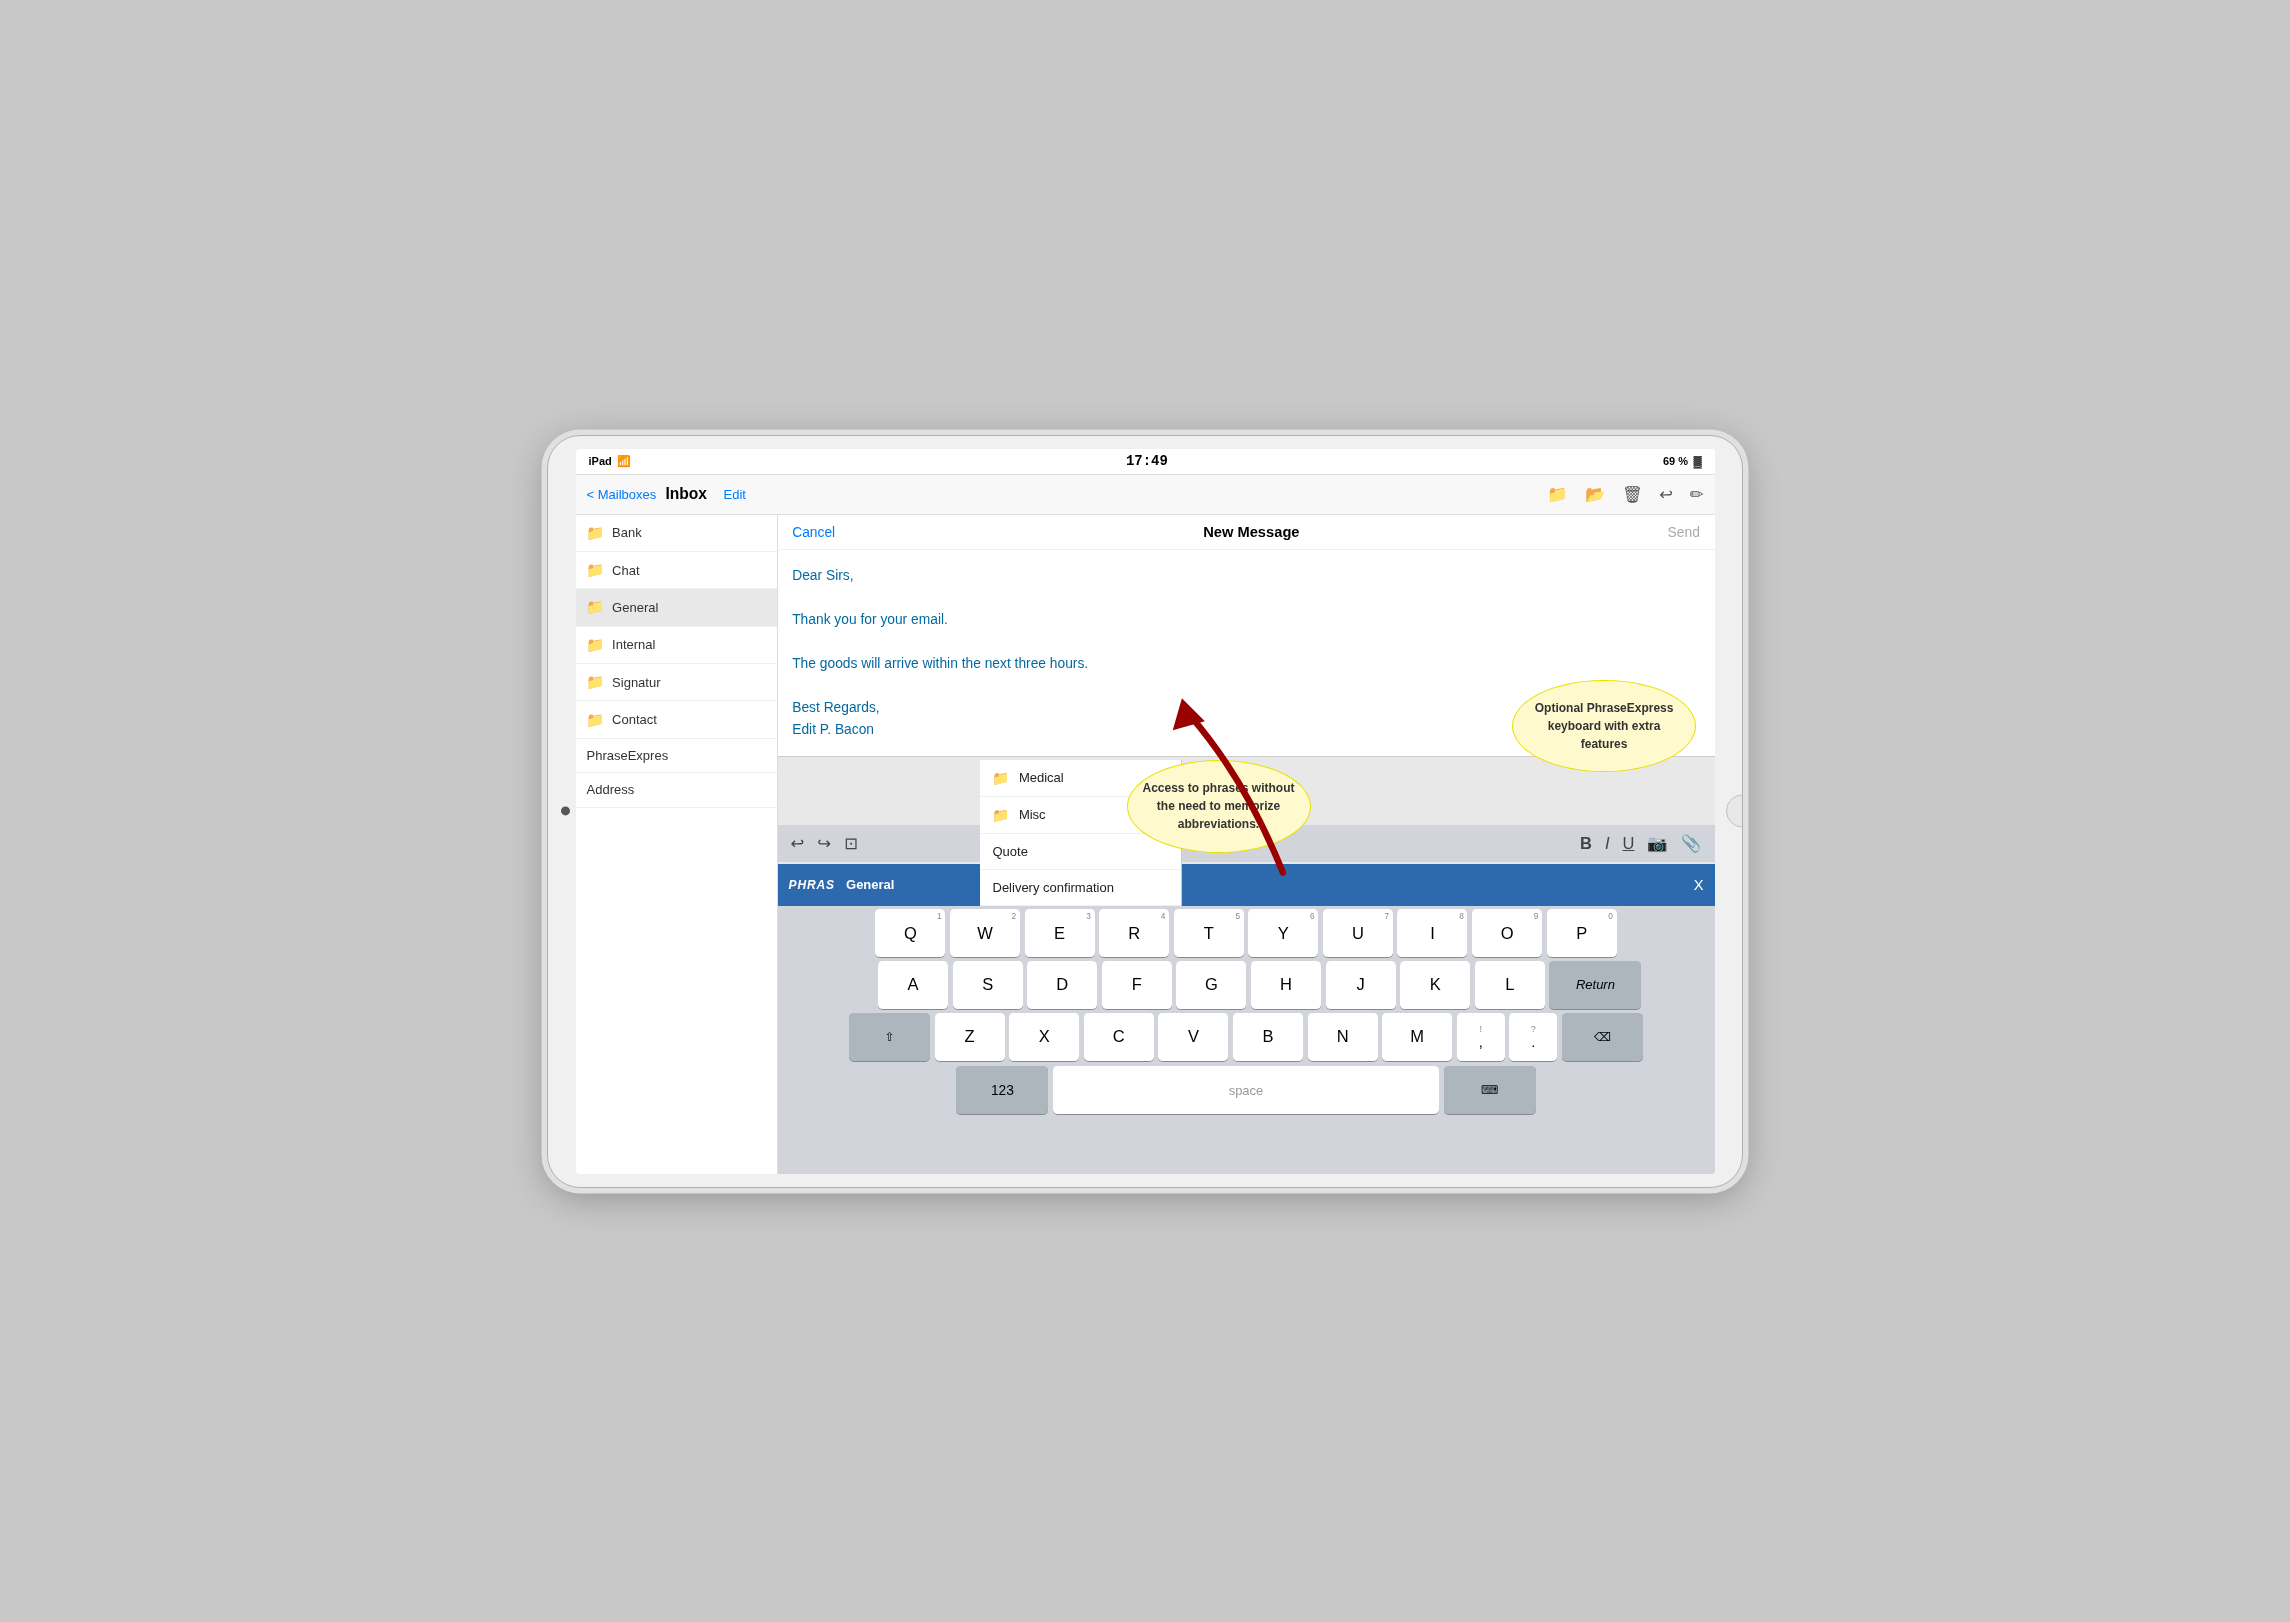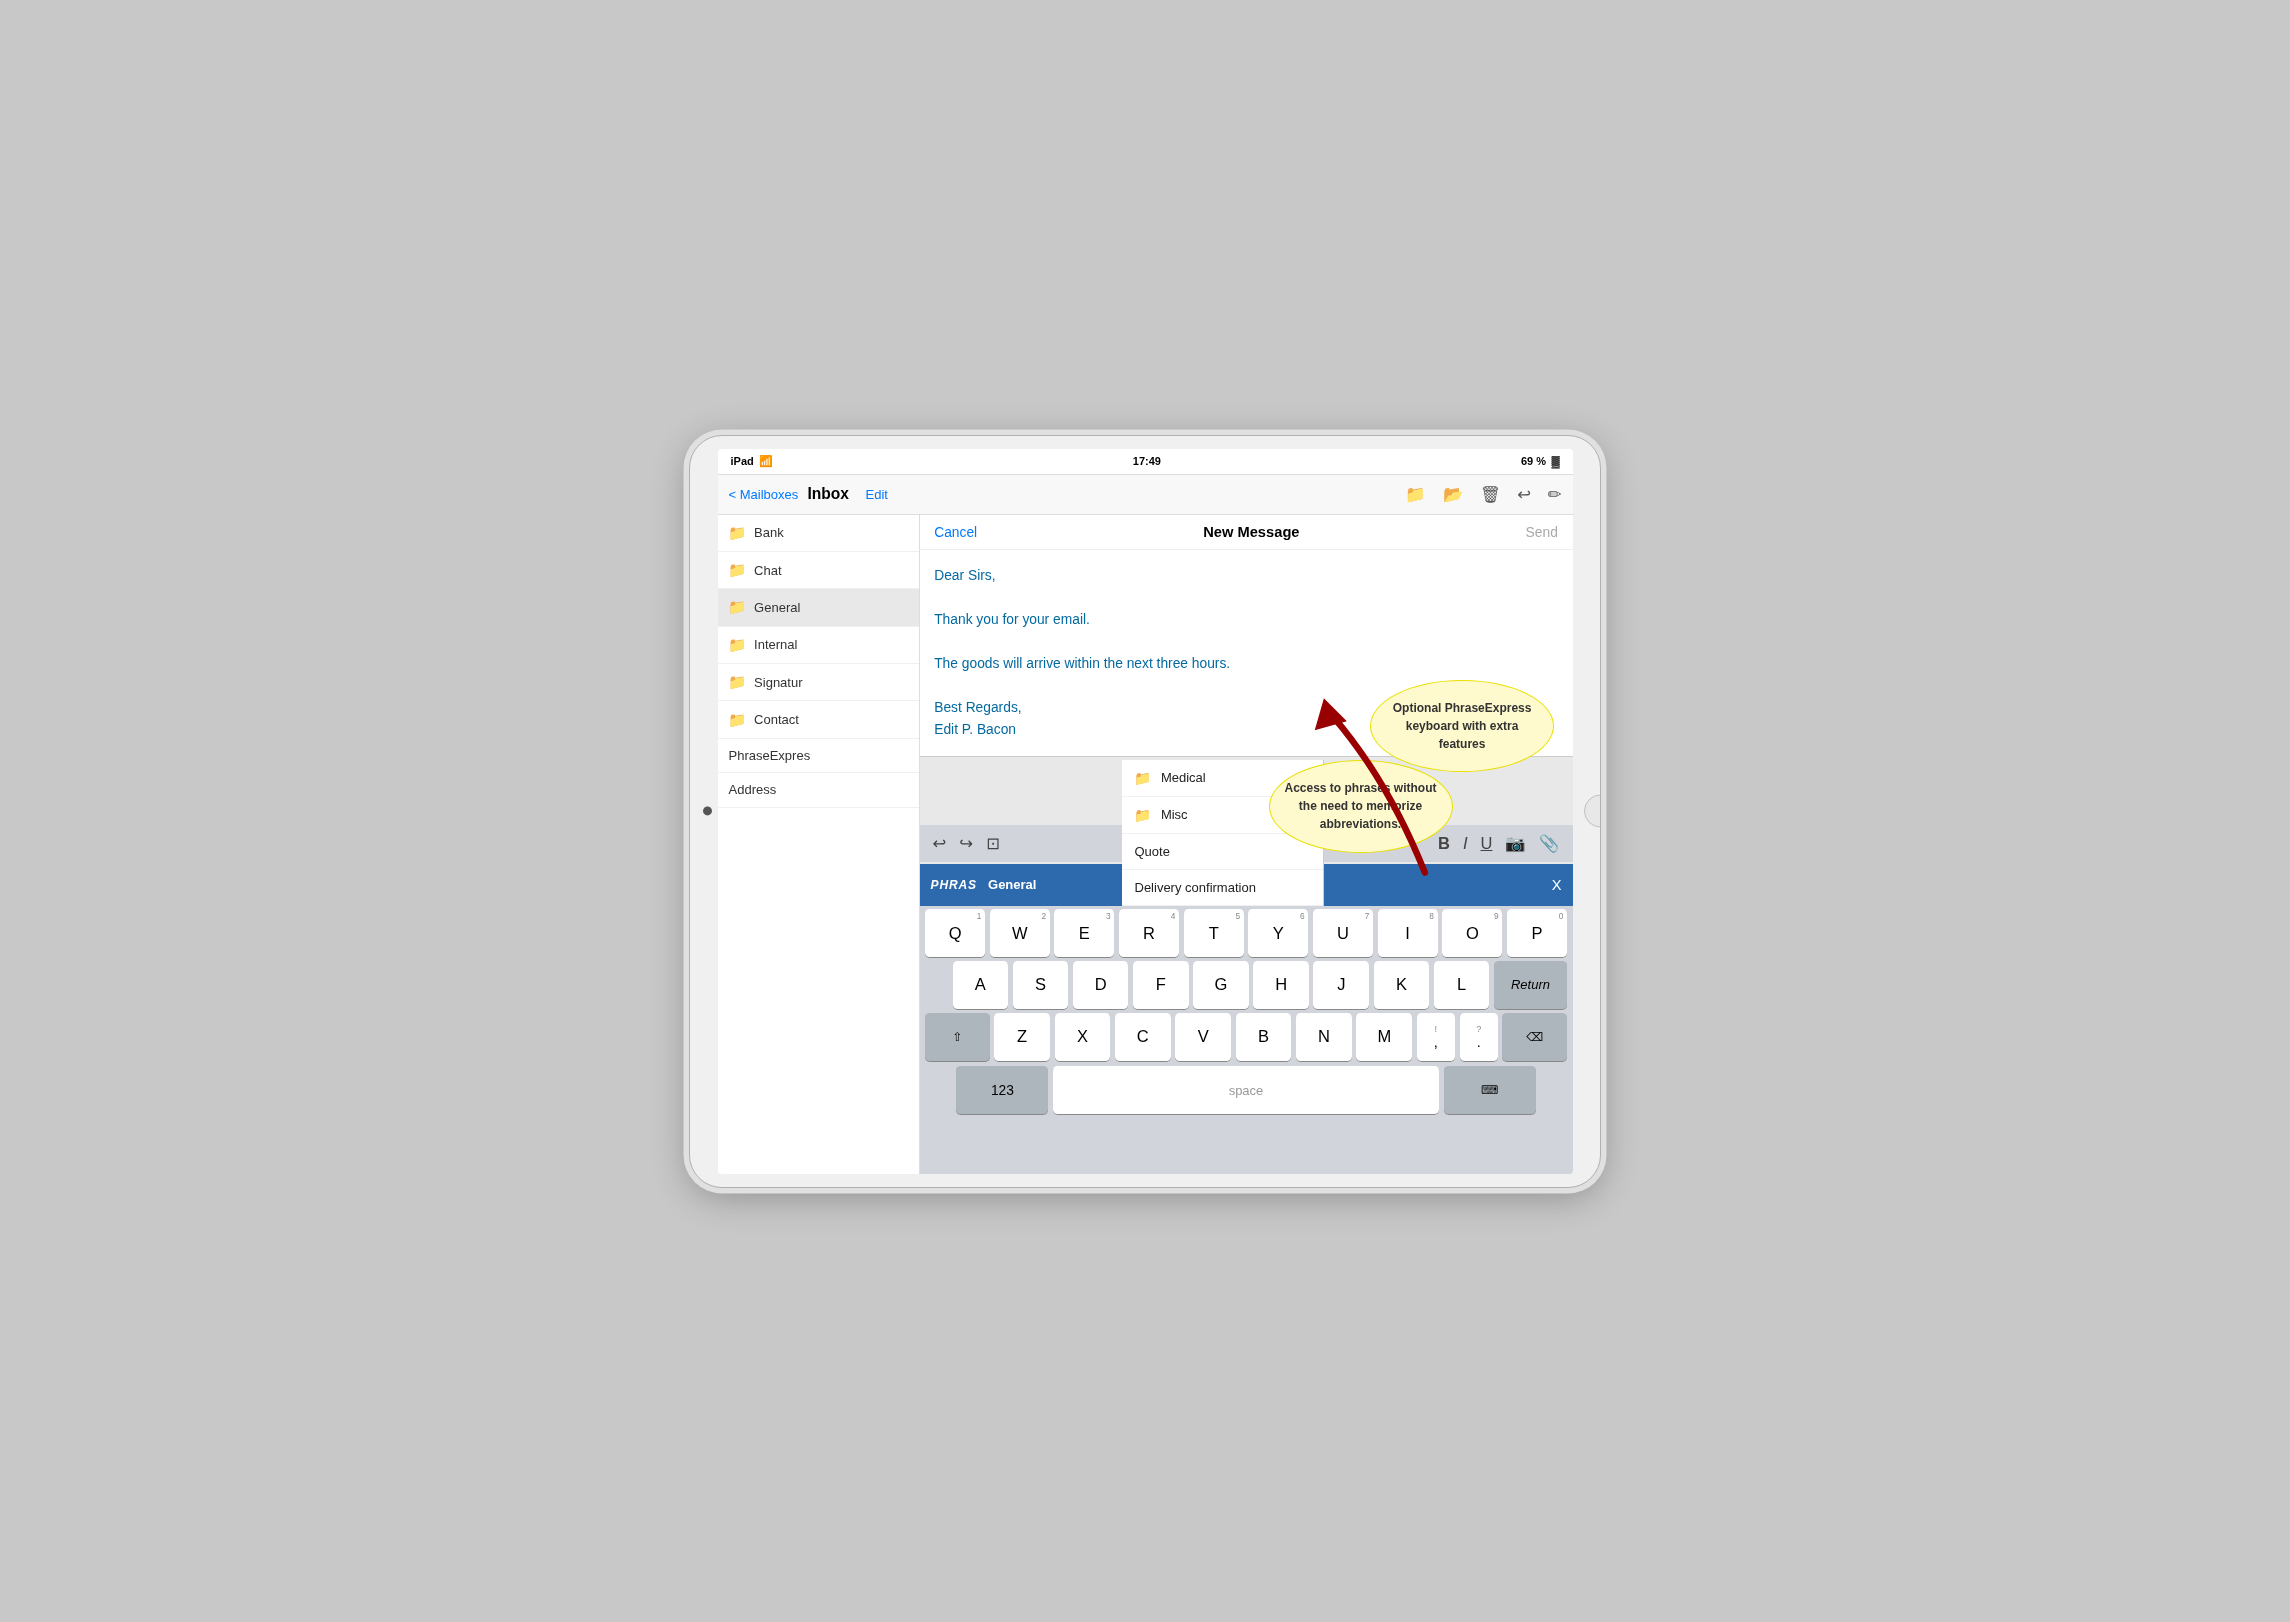--- a/index.html
+++ b/index.html
@@ -5,21 +5,21 @@
     * { box-sizing: border-box; margin: 0; padding: 0; }
     body {
       background: #c8c8c8;
       display: flex;
       justify-content: center;
       align-items: center;
       min-height: 100vh;
       font-family: -apple-system, 'Helvetica Neue', Arial, sans-serif;
     }
     .ipad-frame {
-      width: 912px;
+      width: 1196px;
       height: 753px;
       background: #f0f0f0;
       border-radius: 33px;
       border: 1.8px solid #b0b0b0;
       box-shadow: 0 0 0 5.5px #e0e0e0, 0 7.3px 37px rgba(0,0,0,0.3);
       position: relative;
       overflow: hidden;
     }
     
     .home-button {
@@ -64,21 +64,21 @@
       display: flex;
       align-items: center;
       justify-content: space-between;
       padding: 0 13px;
       font-size: 11px;
       font-weight: 600;
       color: #000;
       border-bottom: 0.9px solid #ddd;
     }
     .status-left { display: flex; align-items: center; gap: 5.5px; }
-    .status-center { font-weight: 600; font-size: 11px; }
+    .status-center { font-weight: 600; font-size: 14px; font-family: Liberation Mono, monospace; }
     .status-right { display: flex; align-items: center; gap: 5.5px; font-size: 11px; }
     
     .nav-bar {
       background: #f8f8f8;
       height: 40px;
       display: flex;
       align-items: center;
       padding: 0 11px;
       border-bottom: 0.9px solid #ddd;
       gap: 9.2px;

